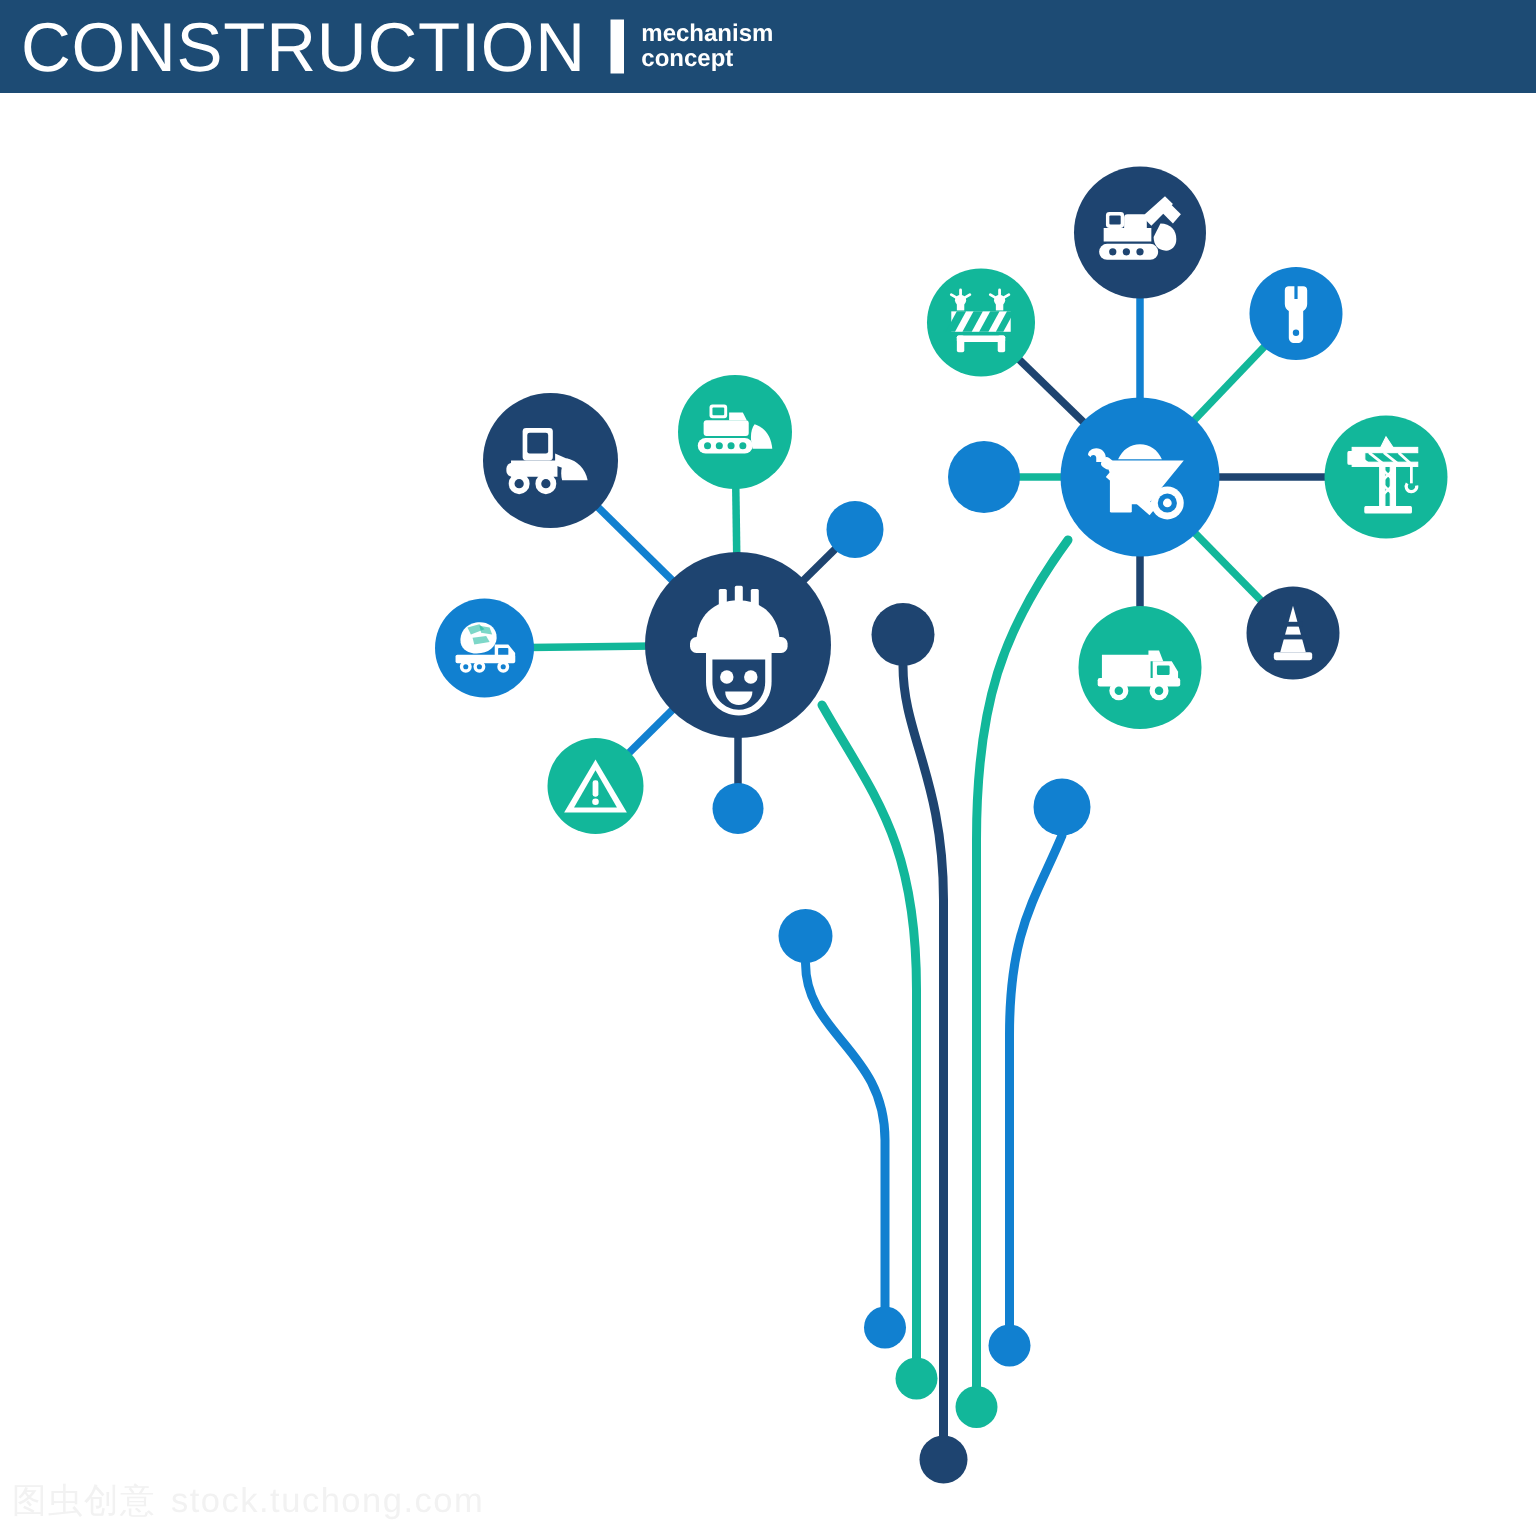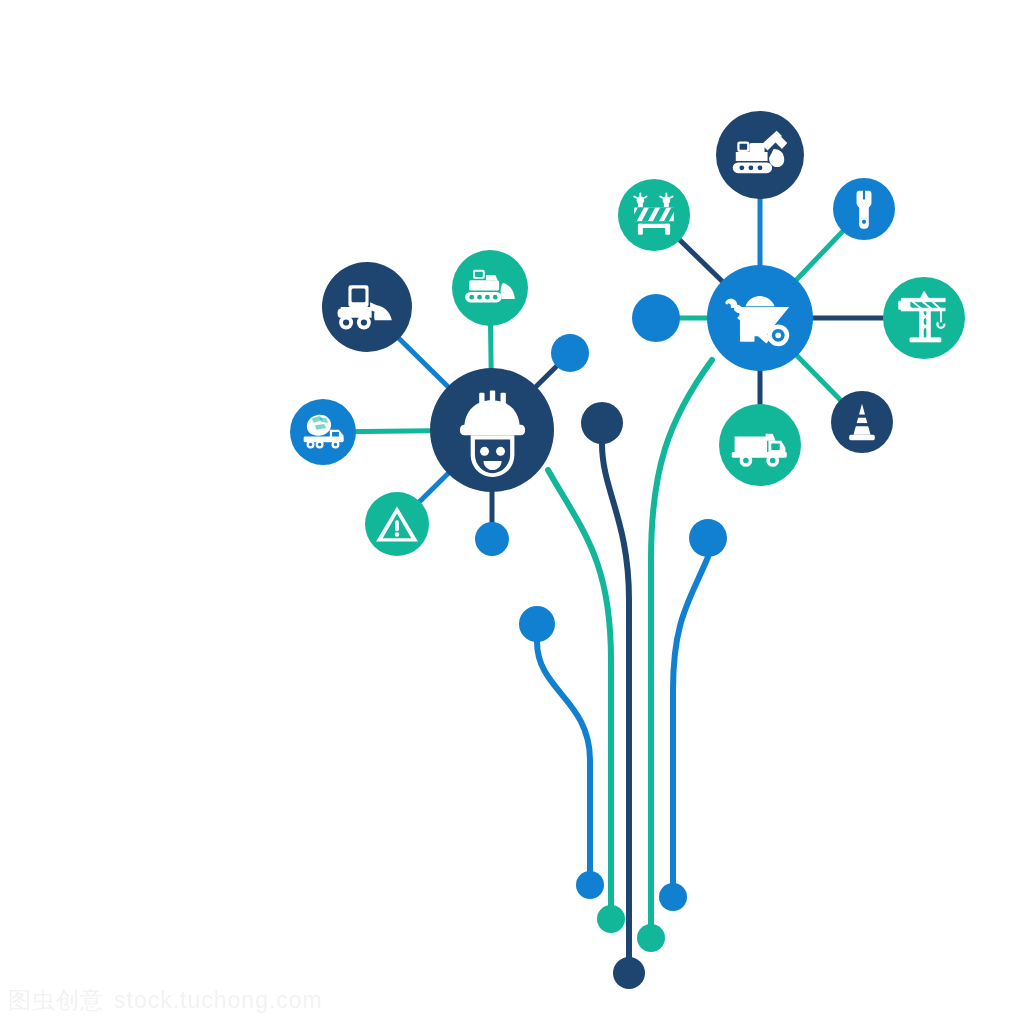--- a/index.html
+++ b/index.html
@@ -76,20 +76,28 @@
     white-space: nowrap;
     user-select: none;
   }
   #watermark .wm-cn { margin-right: 10px; }
 </style>
 </head>
 <body>
 
 <div id="stage">
 
+  <div id="banner">
+    <span id="banner-title">CONSTRUCTION</span>
+    <span id="banner-bar"></span>
+    <span>
+      <div id="banner-sub">mechanism</div>
+      <div id="banner-sub">concept</div>
+    </span>
+  </div>
 
   <svg id="graph" viewBox="0 0 1024 1024">
     <defs>
 
       <symbol id="ico-worker" viewBox="0 0 100 100">
         <g fill="#ffffff">
           <rect x="38" y="15" width="5" height="20" rx="1"></rect>
           <rect x="48" y="13" width="5" height="22" rx="1"></rect>
           <rect x="58" y="15" width="5" height="20" rx="1"></rect>
           <path d="M24 48c0-16 11-26 26-26s26 10 26 26v3H24z"></path>

